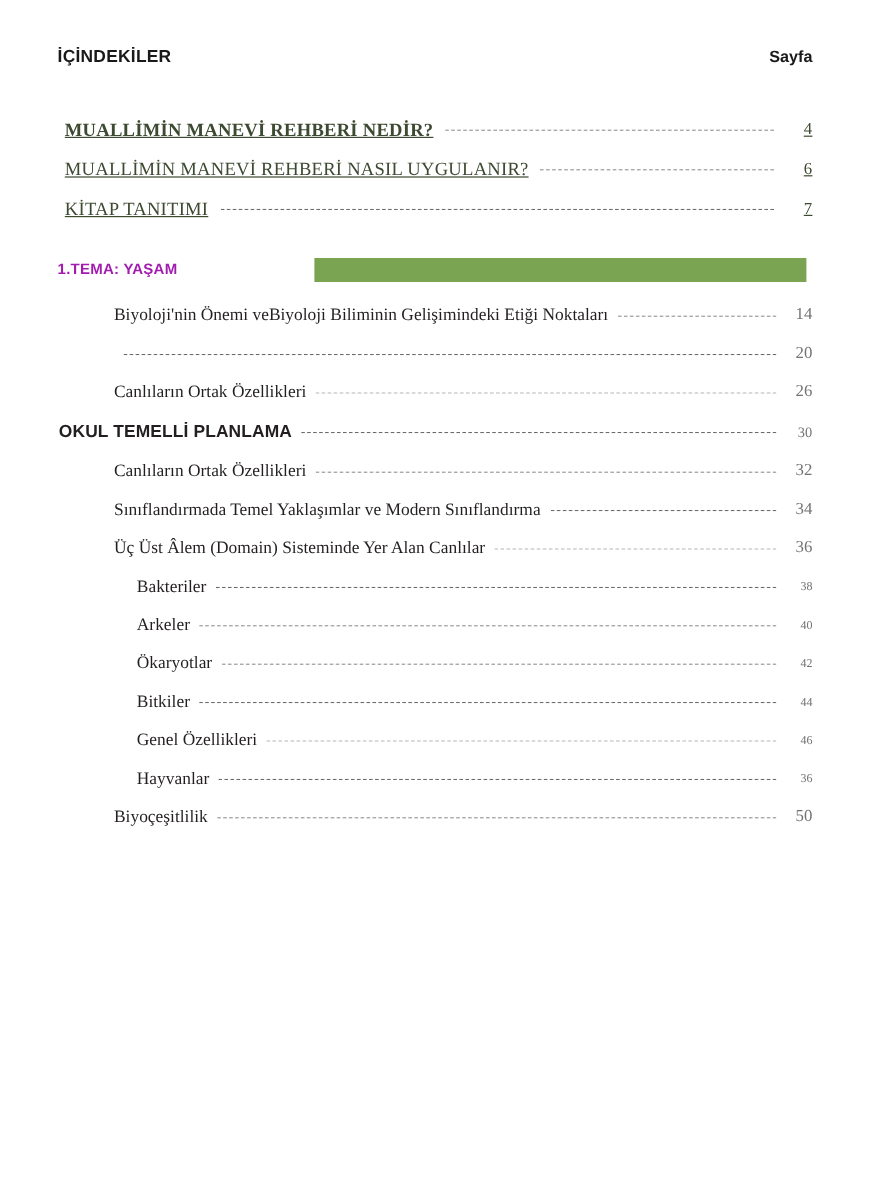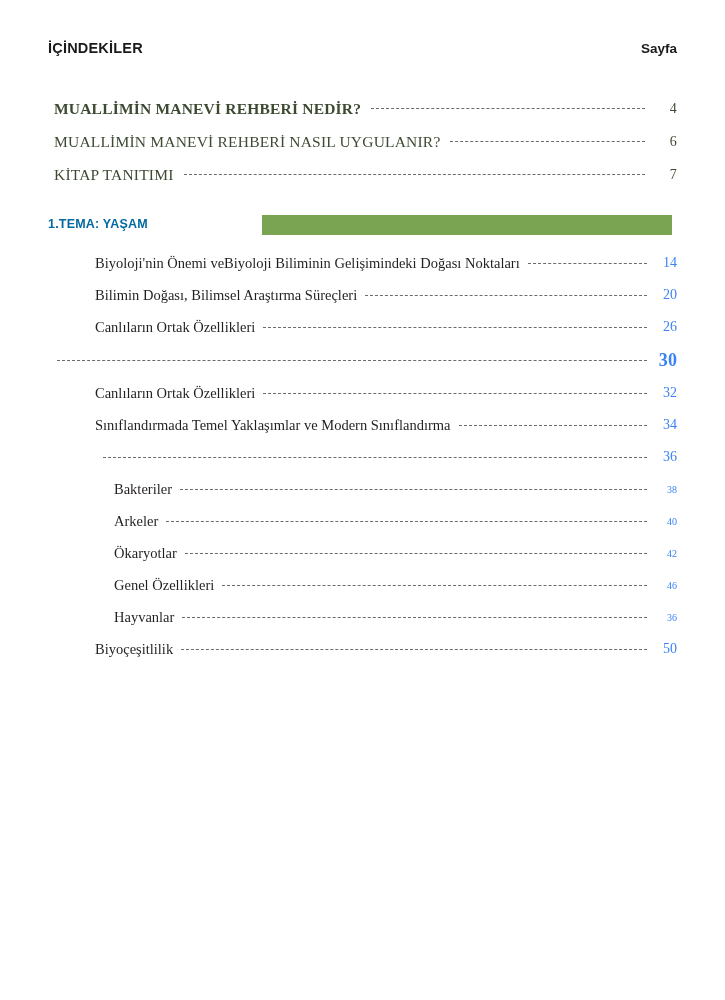--- a/index.html
+++ b/index.html
@@ -84,20 +84,21 @@
   }
 
   
   .lvl-top {
     height: 33px;
     font-family: "Liberation Serif", serif;
     font-size: 15.5px;
     color: #3d4a32;
     letter-spacing: 0.2px;
     padding-left: 6px;
+    text-decoration: underline;
   }
   .lvl-top .label { font-variant: normal; }
   .lvl-top .pageno {
     font-size: 14px;
     color: #3d4a32;
   }
   .lvl-top.bold .label {
     font-weight: bold;
   }
   .lvl-top .dashes { margin: 0 10px; }
@@ -143,40 +144,40 @@
     height: 34px;
     font-family: "Liberation Sans", sans-serif;
     font-weight: bold;
     font-size: 14.5px;
     padding-left: 1px;
     color: #231f20;
     letter-spacing: 0.1px;
   }
   .lvl-chapter .pageno {
     font-family: "Liberation Serif", serif;
-    font-weight: bold;
-    font-size: 18px;
+    font-weight: normal;
+    font-size: 12px;
   }
 
   
   .lvl-3 {
     height: 32px;
     font-size: 14.5px;
     padding-left: 66px;
     color: #231f20;
   }
   .lvl-3 .pageno { font-size: 10px; text-align: right; }
 
   .lvl-3 .dashes::before,
   .lvl-2 .dashes::before,
   .lvl-chapter .dashes::before,
   .lvl-top .dashes::before {
     border-top: 1.2px dashed #6b6b6b;
   }
-  .pageno { color: #3b82f6; }
+  .pageno { color: #737373; }
 </style>
 </head>
 <body>
 
 <div class="page">
 
   <div class="header">
     <div class="header-title">İÇİNDEKİLER</div>
     <div class="header-page">Sayfa</div>
   </div>
@@ -195,61 +196,62 @@
       <span class="pageno">6</span>
     </div>
 
     <div class="entry lvl-top">
       <span class="label">KİTAP TANITIMI</span>
       <span class="dashes"></span>
       <span class="pageno">7</span>
     </div>
 
     <div class="theme-banner">
-      <span class="theme-label" style="color: #0369a1;">1.TEMA: YAŞAM</span>
+      <span class="theme-label" style="color: #a21caf;">1.TEMA: YAŞAM</span>
       <span class="theme-bar" style="background: rgb(122, 163, 82);"></span>
     </div>
 
     <div class="entry lvl-2">
-      <span class="label">Biyoloji'nin Önemi veBiyoloji Biliminin Gelişimindeki Doğası Noktaları</span>
+      <span class="label">Biyoloji'nin Önemi veBiyoloji Biliminin Gelişimindeki Etiği Noktaları</span>
       <span class="dashes"></span>
       <span class="pageno">14</span>
     </div>
 
     <div class="entry lvl-2">
-      <span class="label">Bilimin Doğası, Bilimsel Araştırma Süreçleri</span>
       <span class="dashes"></span>
       <span class="pageno">20</span>
     </div>
 
 
     <div class="entry lvl-2">
       <span class="label">Canlıların Ortak Özellikleri</span>
       <span class="dashes"></span>
       <span class="pageno">26</span>
     </div>
 
     <div class="entry lvl-chapter">
+      <span class="label">OKUL TEMELLİ PLANLAMA</span>
       <span class="dashes"></span>
       <span class="pageno">30</span>
     </div>
 
     <div class="entry lvl-2">
       <span class="label">Canlıların Ortak Özellikleri</span>
       <span class="dashes"></span>
       <span class="pageno">32</span>
     </div>
 
     <div class="entry lvl-2">
       <span class="label">Sınıflandırmada Temel Yaklaşımlar ve Modern Sınıflandırma</span>
       <span class="dashes"></span>
       <span class="pageno">34</span>
     </div>
 
     <div class="entry lvl-2">
+      <span class="label">Üç Üst Âlem (Domain) Sisteminde Yer Alan Canlılar</span>
       <span class="dashes"></span>
       <span class="pageno">36</span>
     </div>
 
     <div class="entry lvl-3">
       <span class="label">Bakteriler</span>
       <span class="dashes"></span>
       <span class="pageno">38</span>
     </div>
 
@@ -258,20 +260,25 @@
       <span class="dashes"></span>
       <span class="pageno">40</span>
     </div>
 
     <div class="entry lvl-3">
       <span class="label">Ökaryotlar</span>
       <span class="dashes"></span>
       <span class="pageno">42</span>
     </div>
 
+    <div class="entry lvl-3">
+      <span class="label">Bitkiler</span>
+      <span class="dashes"></span>
+      <span class="pageno">44</span>
+    </div>
 
     <div class="entry lvl-3">
       <span class="label">Genel Özellikleri</span>
       <span class="dashes"></span>
       <span class="pageno">46</span>
     </div>
 
     <div class="entry lvl-3">
       <span class="label">Hayvanlar</span>
       <span class="dashes"></span>

